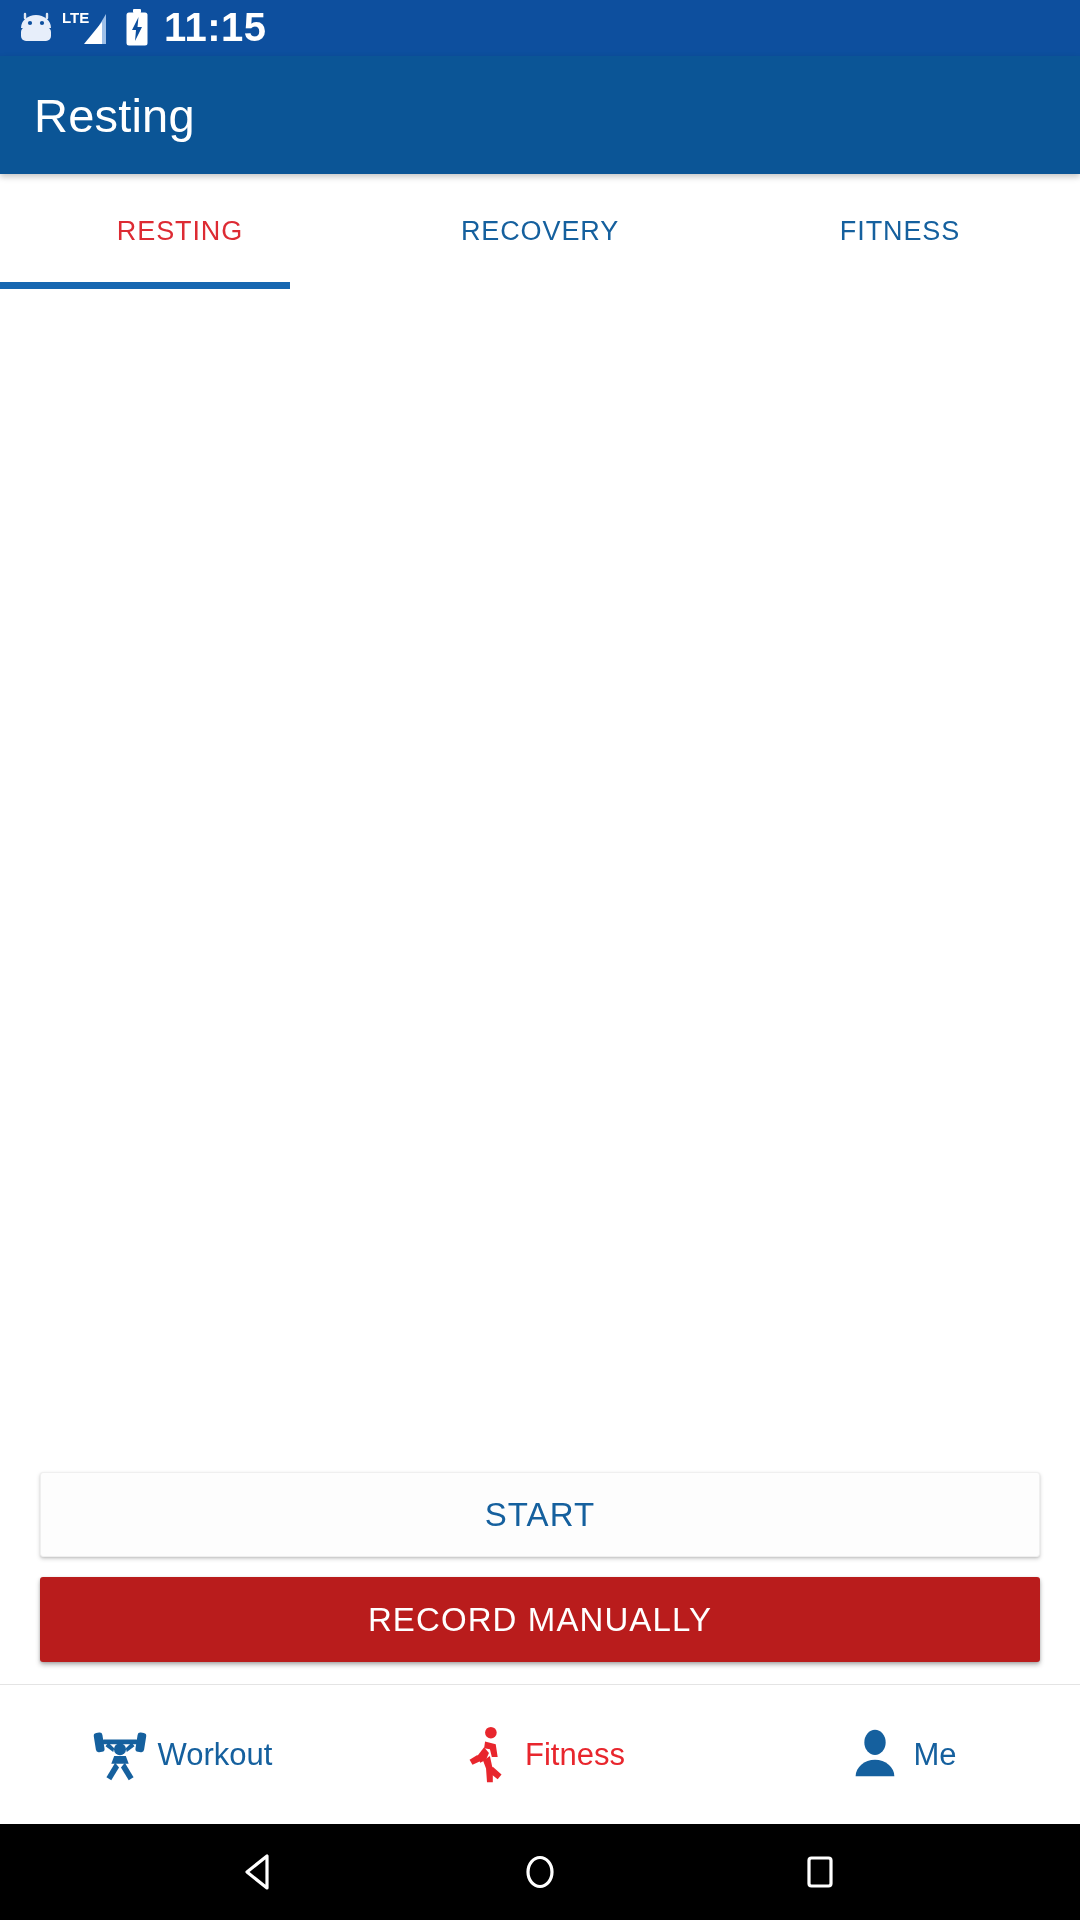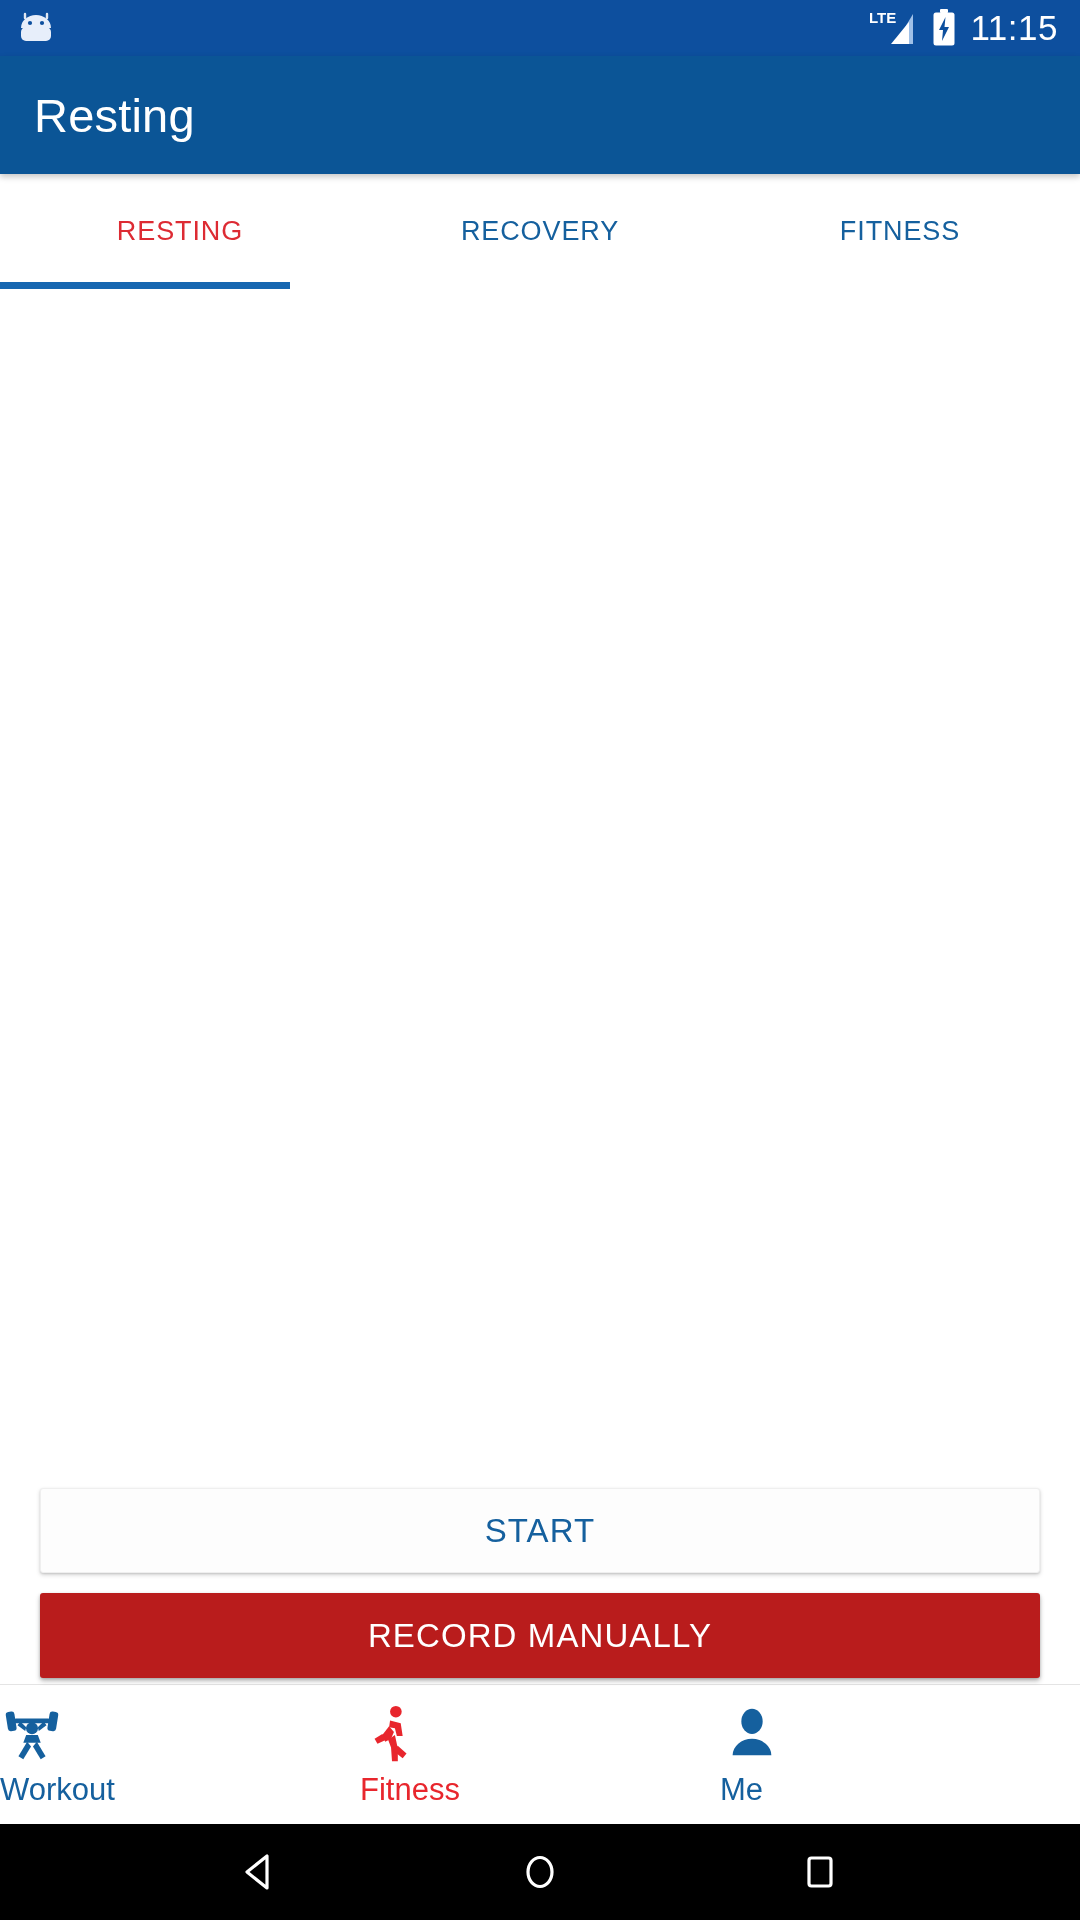--- a/index.html
+++ b/index.html
@@ -7,30 +7,30 @@
     width:1080px; height:1920px;
     background:#ffffff;
     font-family:"Liberation Sans", sans-serif;
     overflow:hidden;
   }
   #screen { position:relative; width:1080px; height:1920px; display:flex; flex-direction:column; }
 
   
   .status-bar {
     height:56px; background:#0d4f9e;
-    display:flex; align-items:center; justify-content:space-between;
-    padding:0 22px 0 18px; flex:0 0 56px;
+    display:flex; align-items:center; 
+    padding:0 22px 0 18px; flex:0 0 56px;gap:8px;
   }
   .status-left { display:flex; align-items:center; }
   .status-right { display:flex; align-items:center; gap:14px; }
   .robot-icon { width:36px; height:32px; display:block; }
   .signal-wrap { position:relative; width:48px; height:40px; display:block; }
   .battery-icon { width:26px; height:38px; display:block; }
   .status-clock {
-    color:#ffffff; font-size:35px; font-weight:400;
+    color:#ffffff; font-size:40px; font-weight:700;
     letter-spacing:0.5px; line-height:1; padding-bottom:2px;
   }
 
   
   .app-bar {
     height:118px; background:#0b5596; flex:0 0 118px;
     display:flex; align-items:center; padding:0 34px;
     box-shadow:0 3px 6px rgba(0,0,0,0.22);
     position:relative; z-index:5;
   }
@@ -50,21 +50,21 @@
   .tab-indicator {
     position:absolute; left:0; bottom:0;
     width:290px; height:7px; background:#1667b1;
   }
 
   
   .content { flex:1 1 auto; background:#ffffff; position:relative; }
 
   
   .actions {
-    position:absolute; left:0; right:0; bottom:6px;
+    position:absolute; left:0; right:0; bottom:22px;
     padding:0 40px; display:flex; flex-direction:column; gap:20px;
   }
   .btn {
     height:85px; width:100%;
     display:flex; align-items:center; justify-content:center;
     font-size:33px; letter-spacing:1.1px; font-weight:400;
     border:none; border-radius:3px; cursor:pointer;
     font-family:"Liberation Sans", sans-serif;
   }
   .btn-outlined {
@@ -77,22 +77,22 @@
     box-shadow:0 3px 5px rgba(0,0,0,0.26), 0 1px 3px rgba(0,0,0,0.16);
   }
 
   
   .bottom-nav {
     flex:0 0 140px; height:140px; background:#ffffff;
     border-top:1px solid #e4e4e4;
     display:flex; align-items:center;
   }
   .nav-item {
-    flex:1 1 0; display:flex; flex-direction:column;
-    justify-content:center; gap:6px;
+    flex:1 1 0; display:flex; 
+    align-items:center; justify-content:center; gap:6px;
     cursor:pointer; user-select:none;
   }
   .nav-icon { width:64px; height:64px; display:flex; align-items:center; justify-content:center; }
   .nav-icon svg { display:block; }
   .nav-label { font-size:31px; color:#15609e; font-weight:400; }
   .nav-item.active .nav-label { color:#e8262d; }
 
   
   .system-nav {
     flex:0 0 96px; height:96px; background:#000000;

